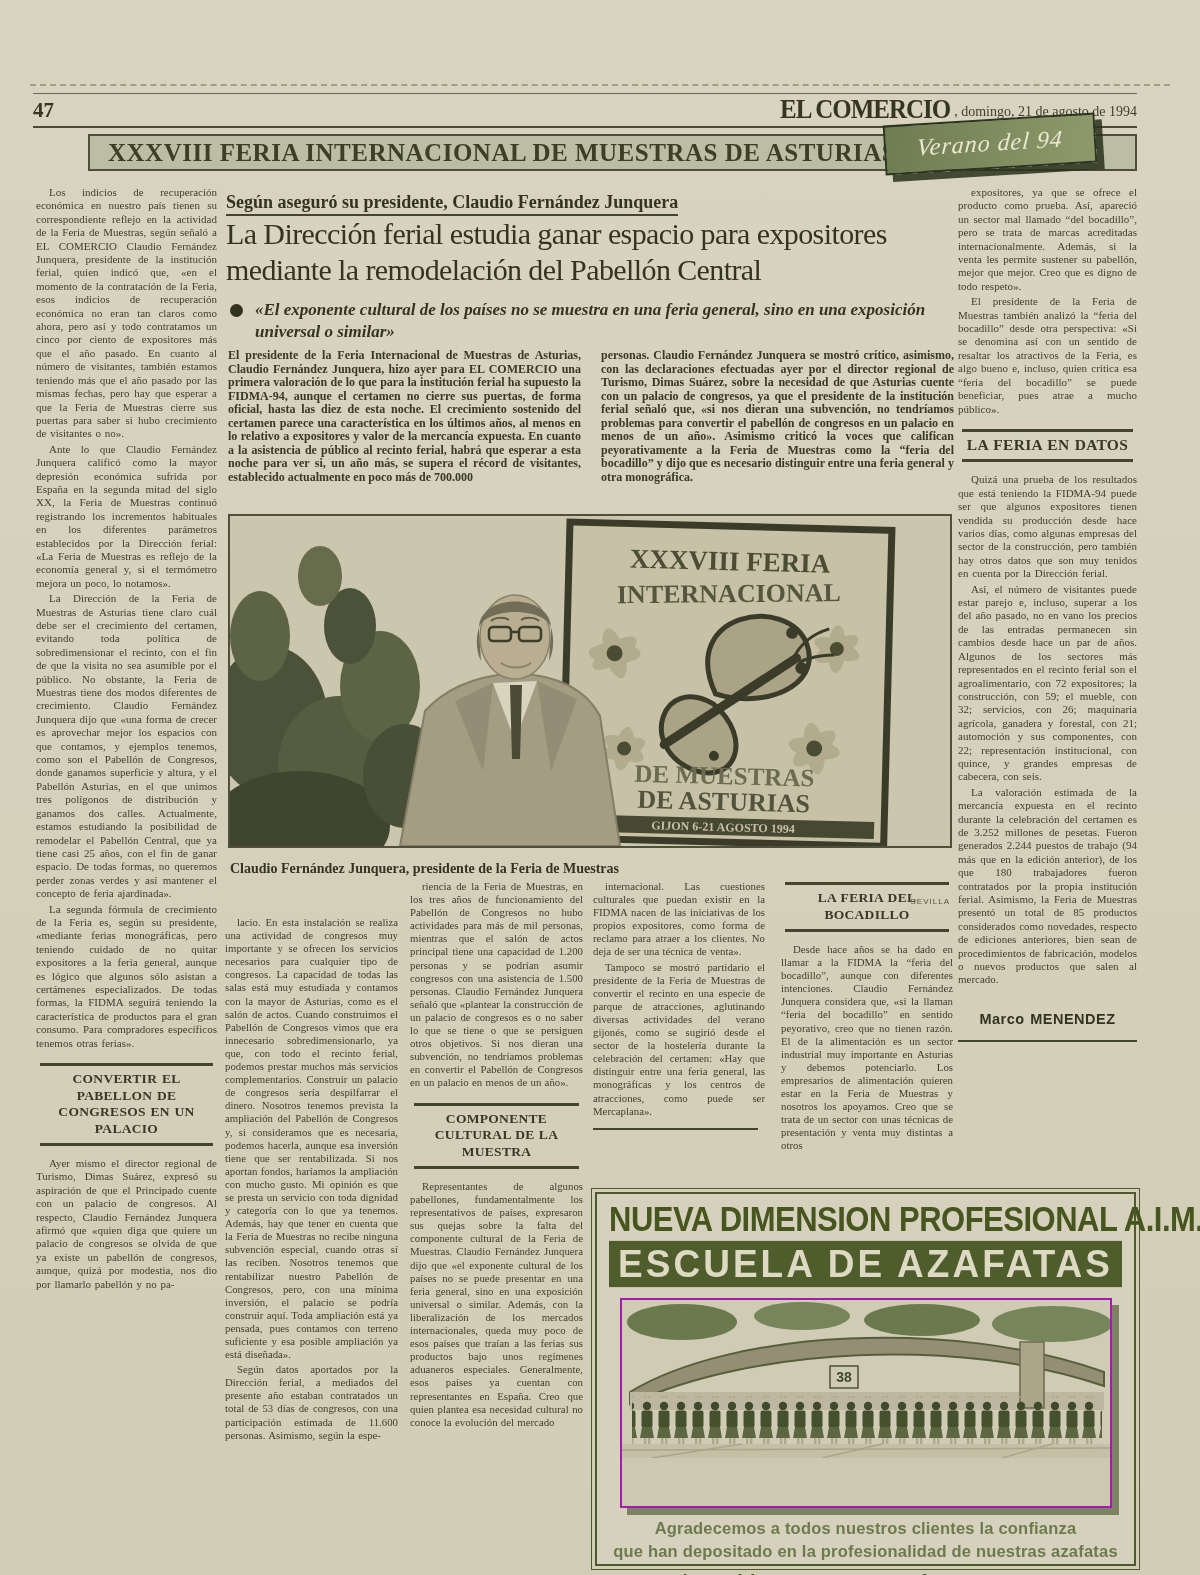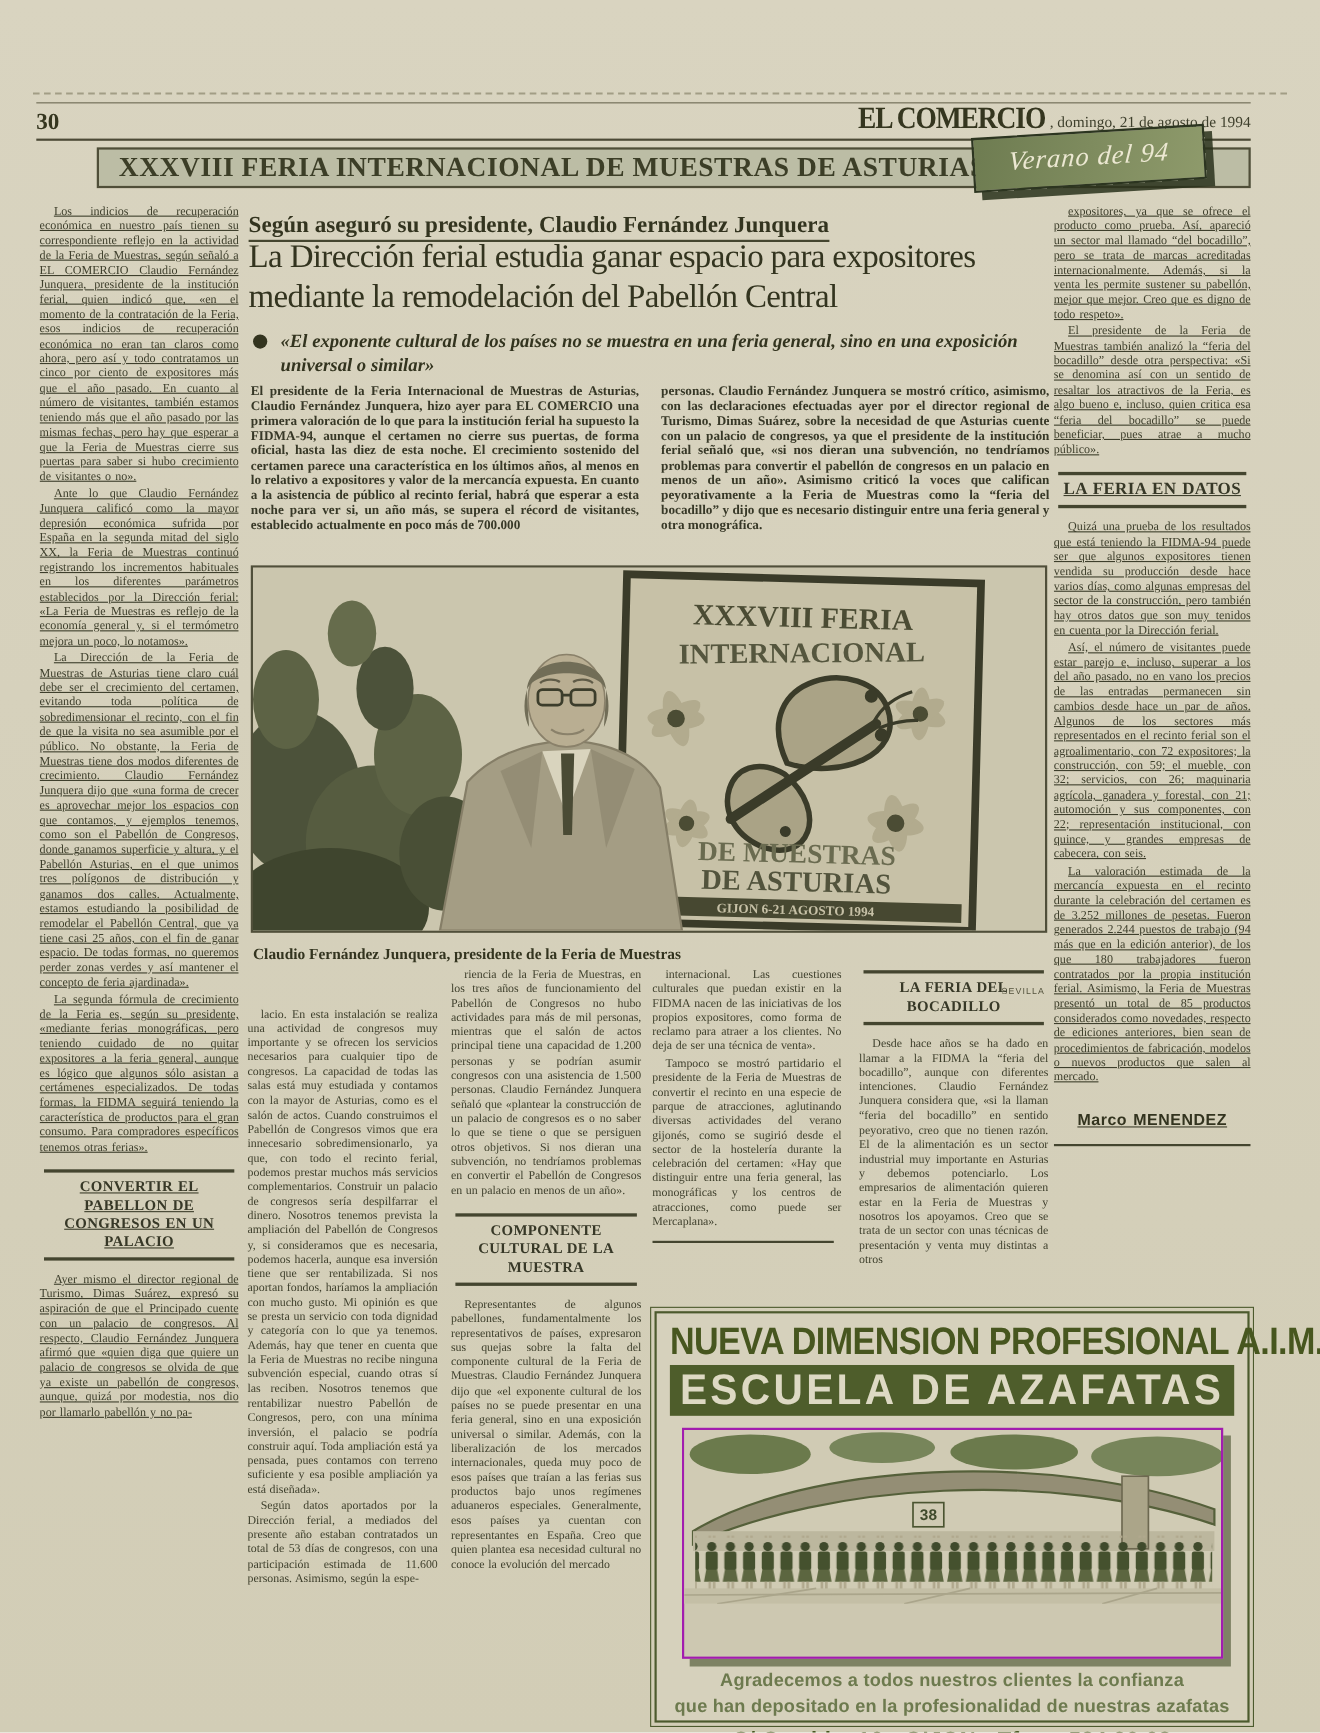--- a/index.html
+++ b/index.html
@@ -21,37 +21,37 @@
 
   
   #banner{left:88px;top:134px;width:1049px;height:37px;background:#bcbda5;border:2px solid #4f4e38;box-sizing:border-box;}
   #banner-title{padding-left:18px;font-weight:bold;font-size:25px;letter-spacing:.5px;line-height:33px;color:#3c3e27;white-space:nowrap;}
   #verano-plate{left:884px;top:119px;width:212px;height:50px;transform:rotate(-3.5deg);
     background:linear-gradient(100deg,#6e7c51,#8e9a6b);border:2px solid #2c3520;
     box-shadow:7px 7px 0 rgba(41,49,27,.85);box-sizing:border-box;}
   #verano-text{font-style:italic;font-size:24px;color:#ece8d2;text-align:center;line-height:44px;letter-spacing:1px;transform:skewX(-8deg);}
 
   
-  .bodytext{font-size:11px;line-height:13.4px;text-align:justify;word-spacing:1px;text-decoration:underline;}
+  .bodytext{font-size:11px;line-height:13.4px;text-align:justify;word-spacing:1px;}
   .bodytext p{margin:0 0 2px 0;text-indent:13px;}
   .smalltext{font-size:10.8px;line-height:13.1px;text-align:justify;word-spacing:.6px;}
   .smalltext p{margin:0 0 2px 0;text-indent:12px;}
   .crosshead{margin:13px 4px 11px;padding:5px 2px 6px;border-top:3px solid #44452f;border-bottom:3px solid #44452f;
     text-align:center;font-weight:bold;font-size:13.5px;line-height:16.5px;letter-spacing:.3px;color:#373827;}
 
   
   #left-col{left:36px;top:186px;width:181px;height:1383px;overflow:hidden;}
   #right-col{left:958px;top:186px;width:179px;height:1000px;overflow:hidden;}
   #right-col .crosshead{font-size:15.5px;}
   #byline{margin-top:26px;text-align:center;font-family:"Liberation Sans",sans-serif;font-weight:bold;font-size:14.5px;color:#33341f;letter-spacing:.5px;}
   #byline-rule{margin-top:14px;border-top:2px solid #44452f;}
 
   
   #kicker{left:226px;top:192px;}
-  #kicker span{font-weight:bold;font-size:21px;color:#33341f;border-bottom:2px solid #44452f;padding-bottom:2px;}
+  #kicker span{font-weight:bold;font-size:18px;color:#33341f;border-bottom:2px solid #44452f;padding-bottom:2px;}
   #headline{left:226px;top:216px;width:744px;font-weight:normal;font-size:30px;line-height:36px;letter-spacing:-.6px;color:#33341f;}
   #subhead{left:230px;top:299px;width:700px;display:flex;gap:12px;font-style:italic;}
   #subhead .bullet{width:13px;height:13px;border-radius:50%;background:#33341f;flex:0 0 13px;margin-top:5px;}
   #subhead .sub-text{font-weight:bold;font-size:17px;line-height:21.5px;color:#33341f;}
   #lede{left:228px;top:349px;width:726px;display:flex;gap:20px;}
   #lede .lede-col{width:353px;font-weight:bold;font-size:12px;line-height:13.5px;text-align:justify;color:#373827;}
 
   
   #photo-frame{left:228px;top:514px;width:724px;height:334px;border:2px solid #504f3a;box-sizing:border-box;background:#cbc6ae;}
   #photo-credit{left:228px;top:851px;width:722px;text-align:right;font-size:8px;letter-spacing:1px;color:#55543e;font-family:"Liberation Sans",sans-serif;margin-top:46px;}
@@ -80,21 +80,21 @@
   .ad-addr{text-align:center;font-family:"Liberation Sans",sans-serif;font-weight:bold;font-size:20px;
     line-height:27px;color:#47561f;letter-spacing:.5px;}
   #ad-addr-wrap{margin-top:8px;}
 </style>
 </head>
 <body>
 
 <div class="abs" id="top-dash"></div>
 <div class="abs" id="hdr-line-top"></div>
 <div class="abs" id="hdr-row">
-  <div id="page-number">30</div>
+  <div id="page-number">47</div>
   <div id="masthead-group">
     <span id="masthead-title">EL COMERCIO</span>
     <span id="masthead-date">, domingo, 21 de agosto de 1994</span>
   </div>
 </div>
 <div class="abs" id="hdr-line-bot"></div>
 
 <div class="abs" id="banner">
   <div id="banner-title">XXXVIII FERIA INTERNACIONAL DE MUESTRAS DE ASTURIAS</div>
 </div>

